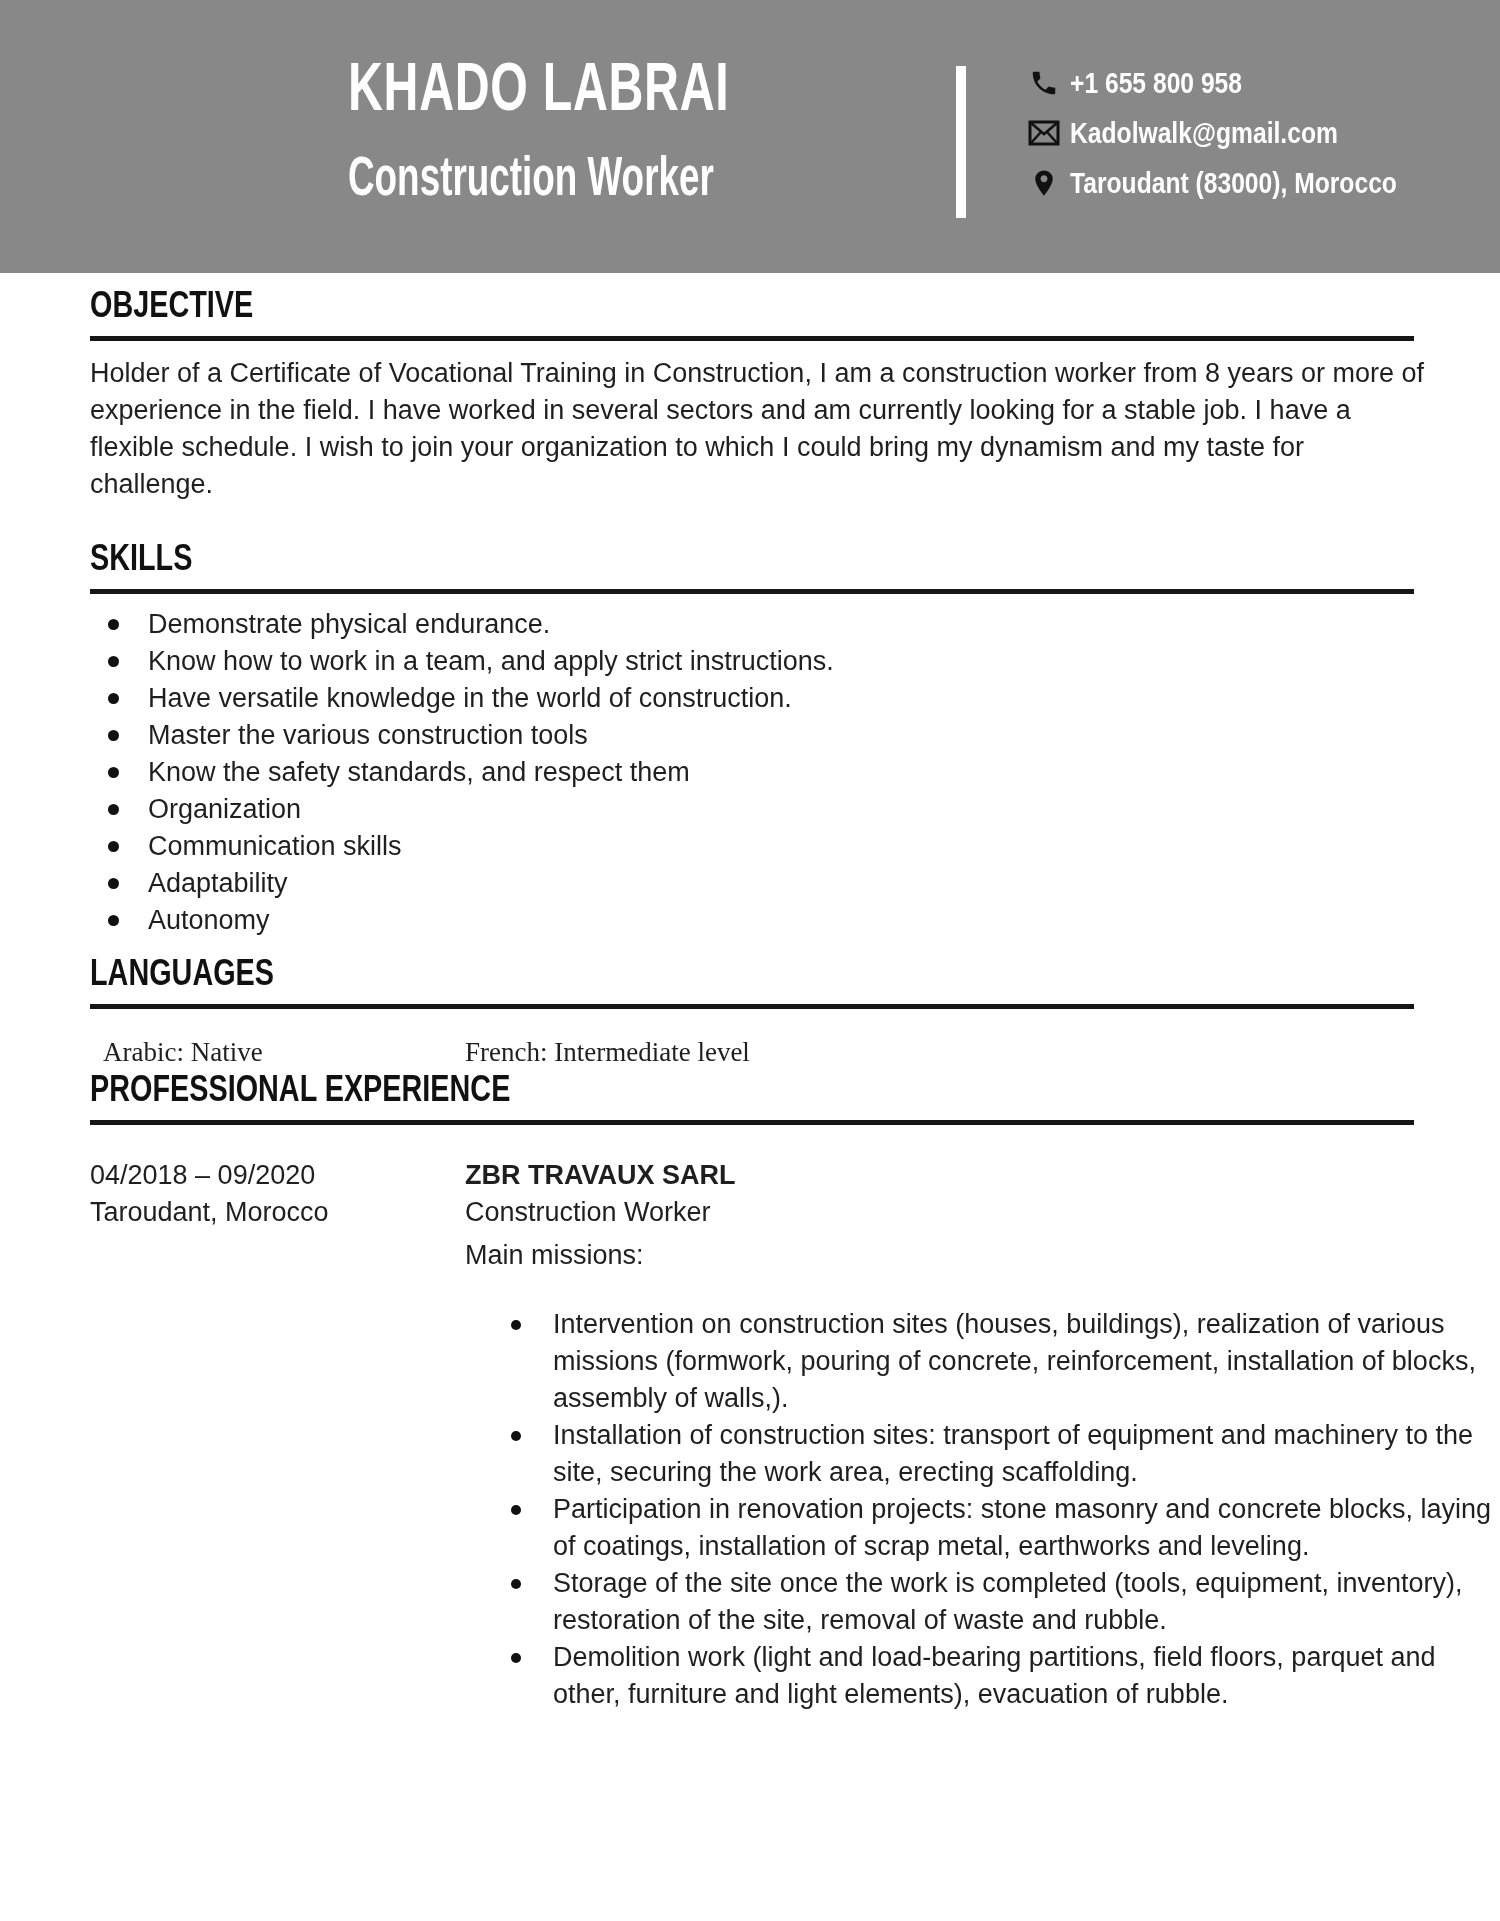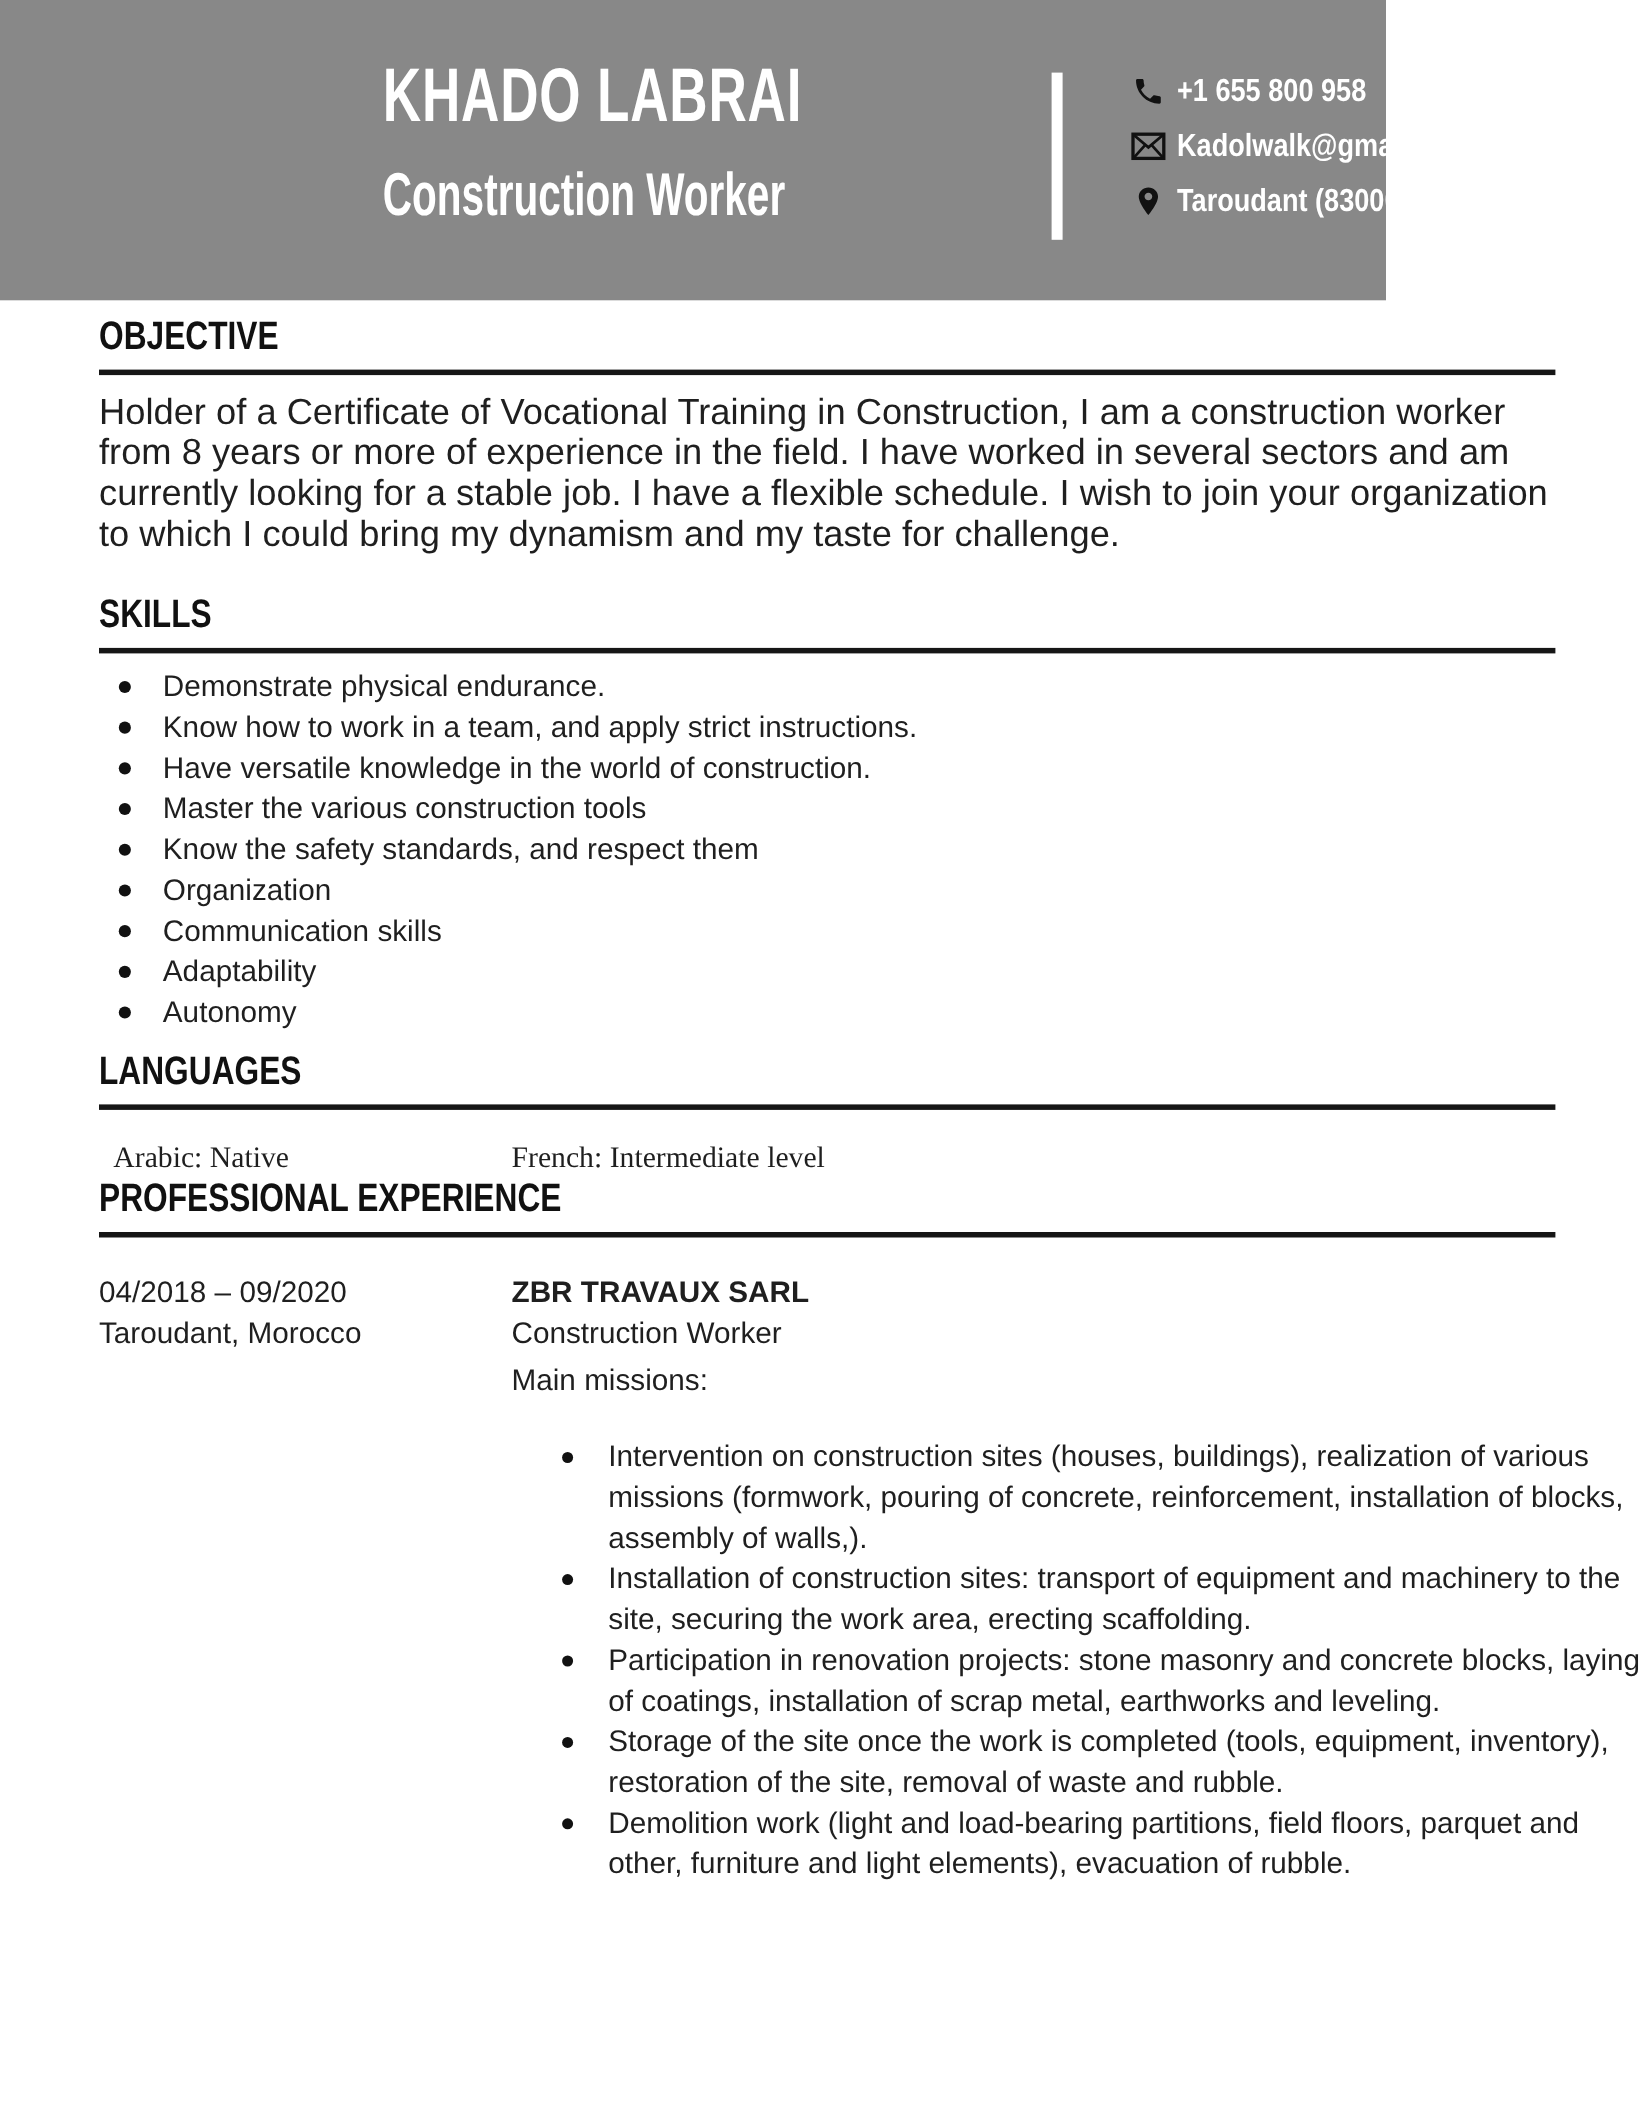--- a/index.html
+++ b/index.html
@@ -3,21 +3,21 @@
 <meta charset="utf-8">
 <style>
   html, body { margin:0; padding:0; background:#ffffff; }
   .page {
     position:relative; width:1500px; height:1921px;
     background:#ffffff; overflow:hidden;
     font-family:"Liberation Sans", sans-serif; color:#1f1f1f;
   }
 
   
-  .header { position:absolute; left:0; top:0; width:1260px; height:273px; background:#888888; }
+  .header { position:absolute; left:0; top:0; width:1500px; height:273px; background:#888888; }
   .name-block { position:absolute; left:348px; top:52px; }
   .name {
     font-size:69px; font-weight:bold; color:#ffffff; line-height:1;
     letter-spacing:1px; white-space:nowrap;
     transform:scaleX(0.70); transform-origin:left top;
   }
   .job-title {
     margin-top:28px; font-size:55px; font-weight:bold; color:#ffffff; line-height:1;
     white-space:nowrap; transform:scaleX(0.67); transform-origin:left top;
   }
@@ -34,21 +34,21 @@
 
   
   .content { position:absolute; left:0; top:273px; width:1484px; box-sizing:border-box; padding:0 70px 0 90px; }
   .section-heading {
     margin:0; font-size:36px; line-height:36px; font-weight:bold; color:#111111;
     white-space:nowrap; transform:scaleX(0.80); transform-origin:left center;
   }
   .rule { height:5px; background:#161616; border:0; margin:13px 0 0 0; }
 
   .section-objective { margin-top:14px; }
-  .objective-text { margin:14px 0 0 0; font-size:33px; line-height:37px; width:1340px; }
+  .objective-text { margin:14px 0 0 0; font-size:27px; line-height:37px; width:1340px; }
 
   .section-skills { margin-top:37px; }
   .skills-list { list-style:none; margin:12px 0 0 0; padding:0; font-size:27px; line-height:37px; }
   .skills-list li { position:relative; padding-left:58px; }
   .skills-list li::before {
     content:""; position:absolute; left:18px; top:13px;
     width:11px; height:11px; border-radius:50%; background:#111111;
   }
 
   .section-languages { margin-top:16px; }

